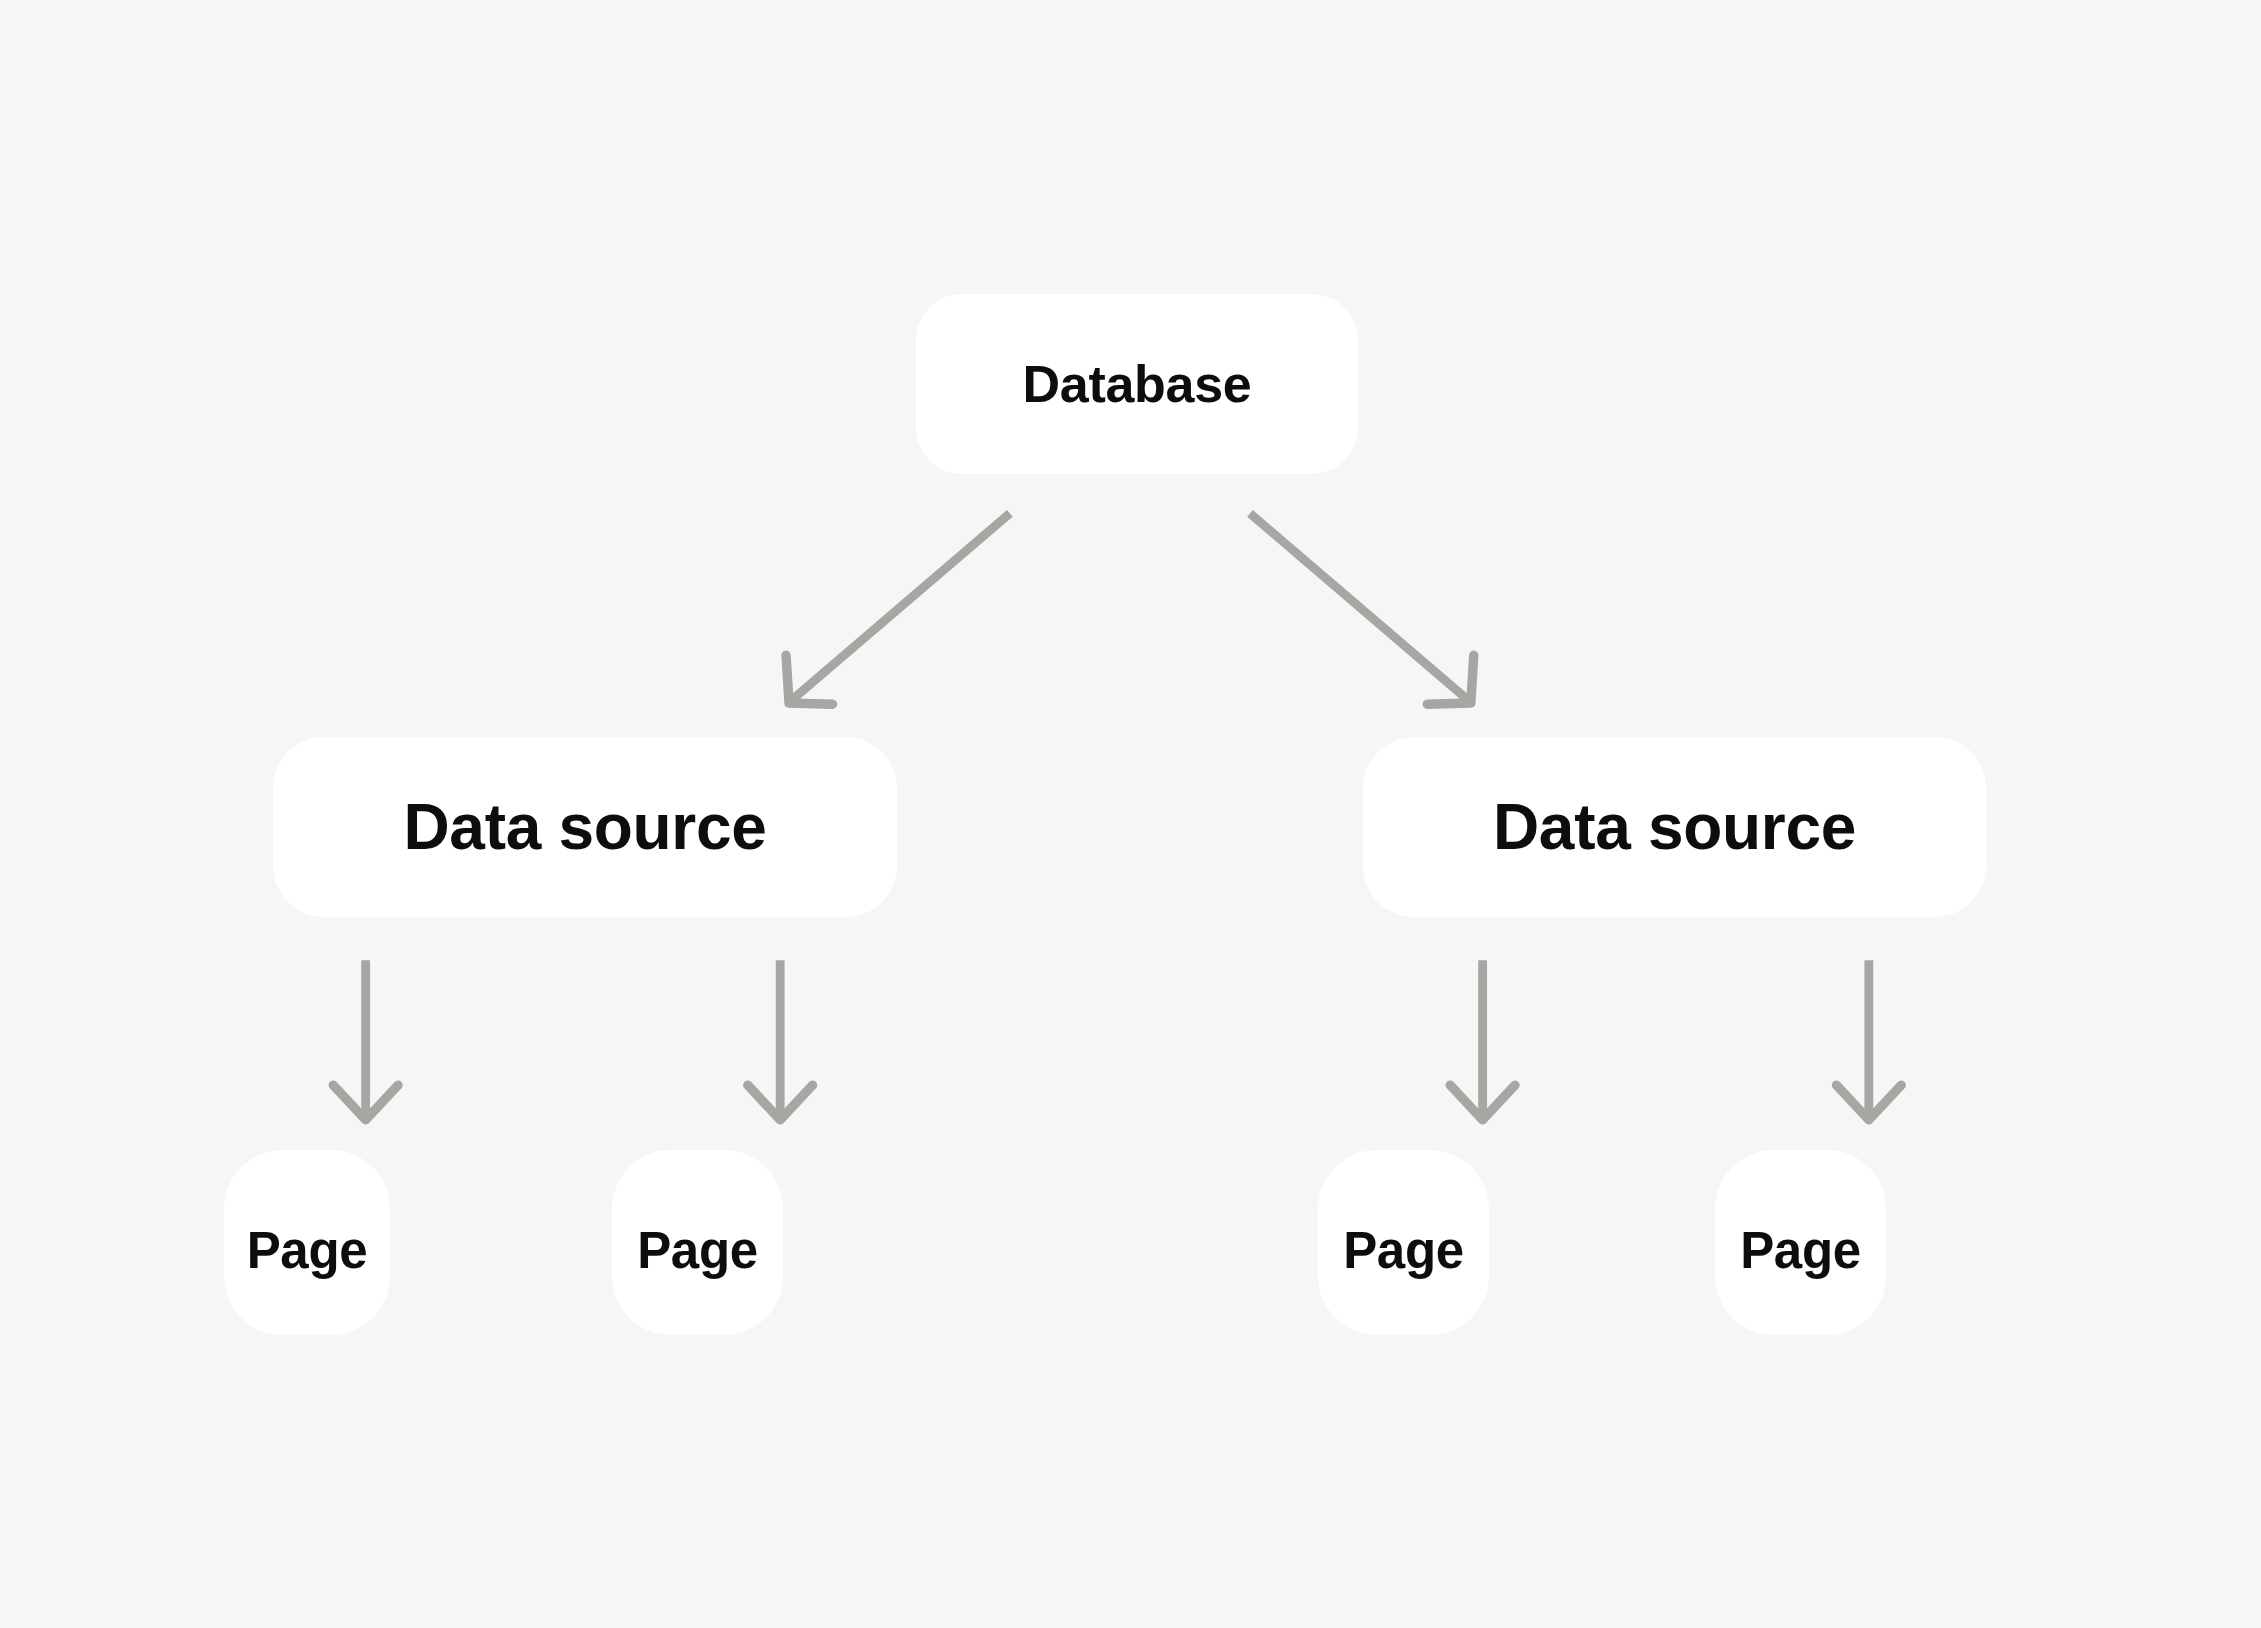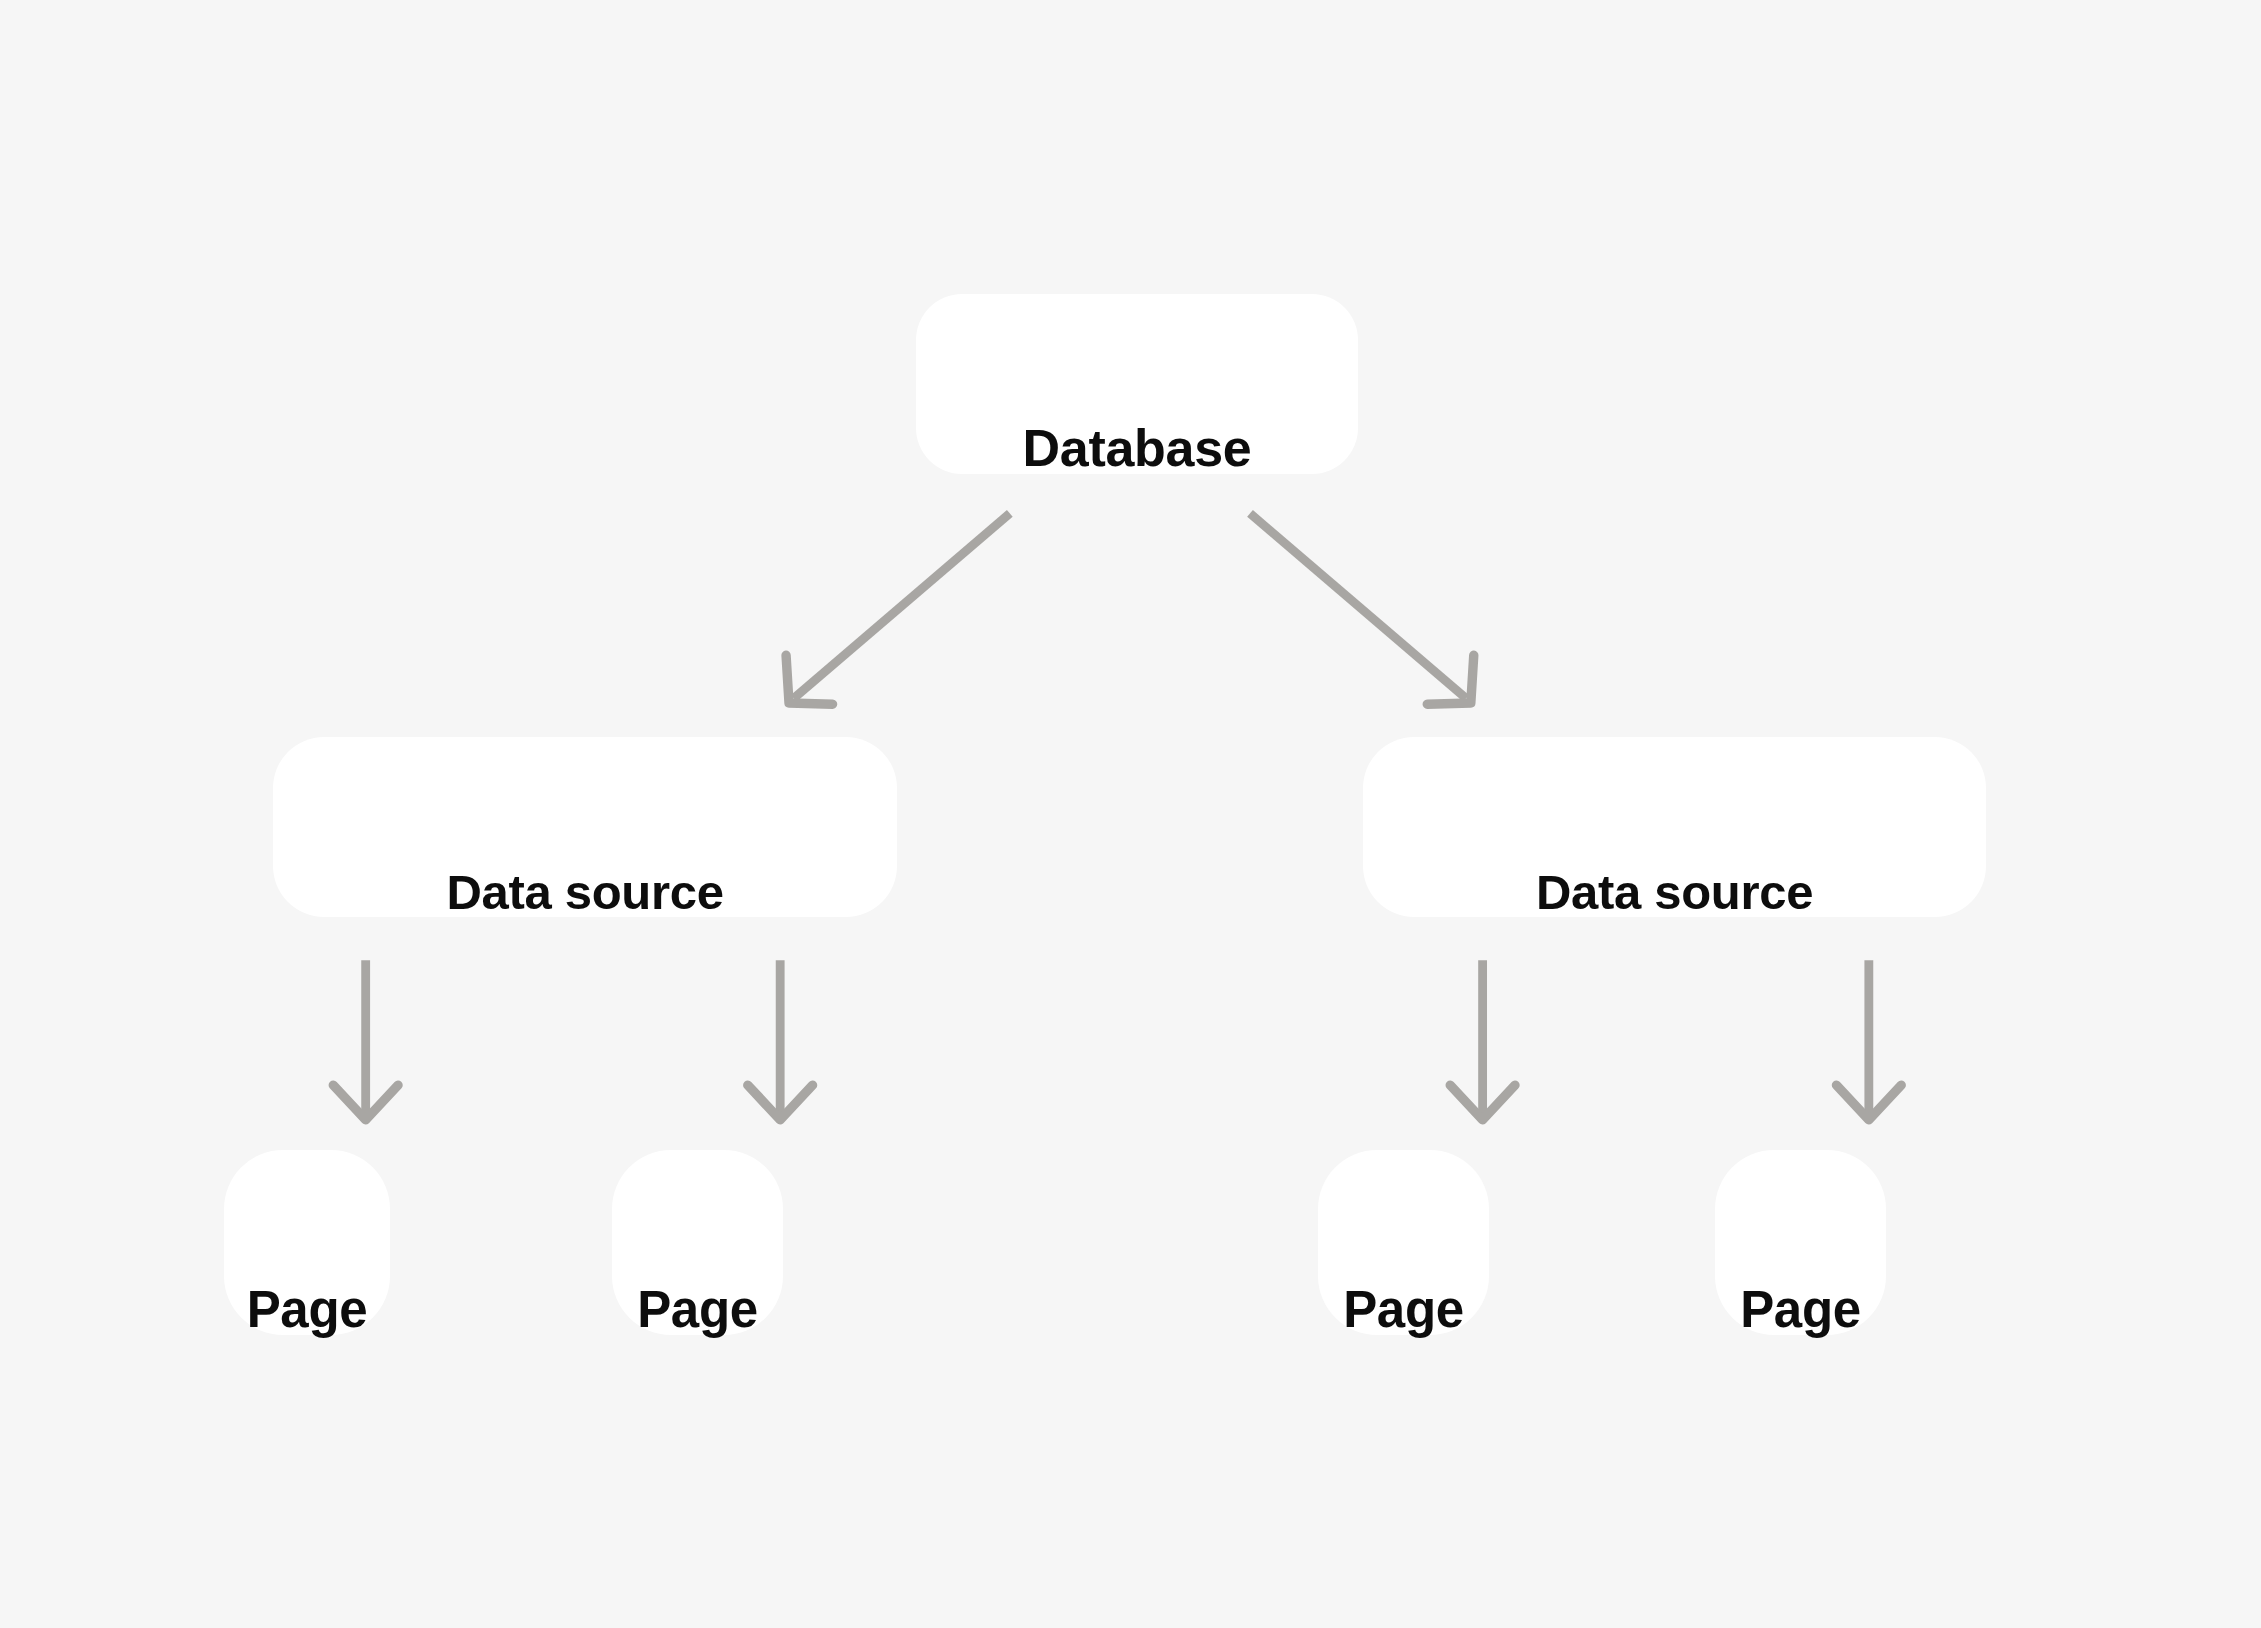--- a/index.html
+++ b/index.html
@@ -24,21 +24,21 @@
     left: 0;
     top: 0;
     width: 2261px;
     height: 1628px;
   }
   .node {
     position: absolute;
     background: #ffffff;
     color: #0d0d0d;
     display: flex;
-    align-items: flex-end;
+    align-items: center;
     justify-content: center;
     box-sizing: border-box;
     white-space: nowrap;
     letter-spacing: -0.3px;
   }
   .node-label {
     font-weight: 700;
     line-height: 1;
     display: block;
   }
@@ -53,21 +53,21 @@
   #node-database .node-label { font-size: 52px; }
 
   
   .node-datasource {
     top: 737px;
     height: 180px;
     border-radius: 51px;
   }
   #node-datasource-1 { left: 273px;  width: 624px; }
   #node-datasource-2 { left: 1363px; width: 623px; }
-  .node-datasource .node-label { font-size: 49px; }
+  .node-datasource .node-label { font-size: 64px; }
 
   
   .node-page {
     top: 1150px;
     height: 185px;
     border-radius: 59px;
   }
   #node-page-1 { left: 224px;  width: 166px; }
   #node-page-2 { left: 612px; width: 171px; }
   #node-page-3 { left: 1318px; width: 171px; }

